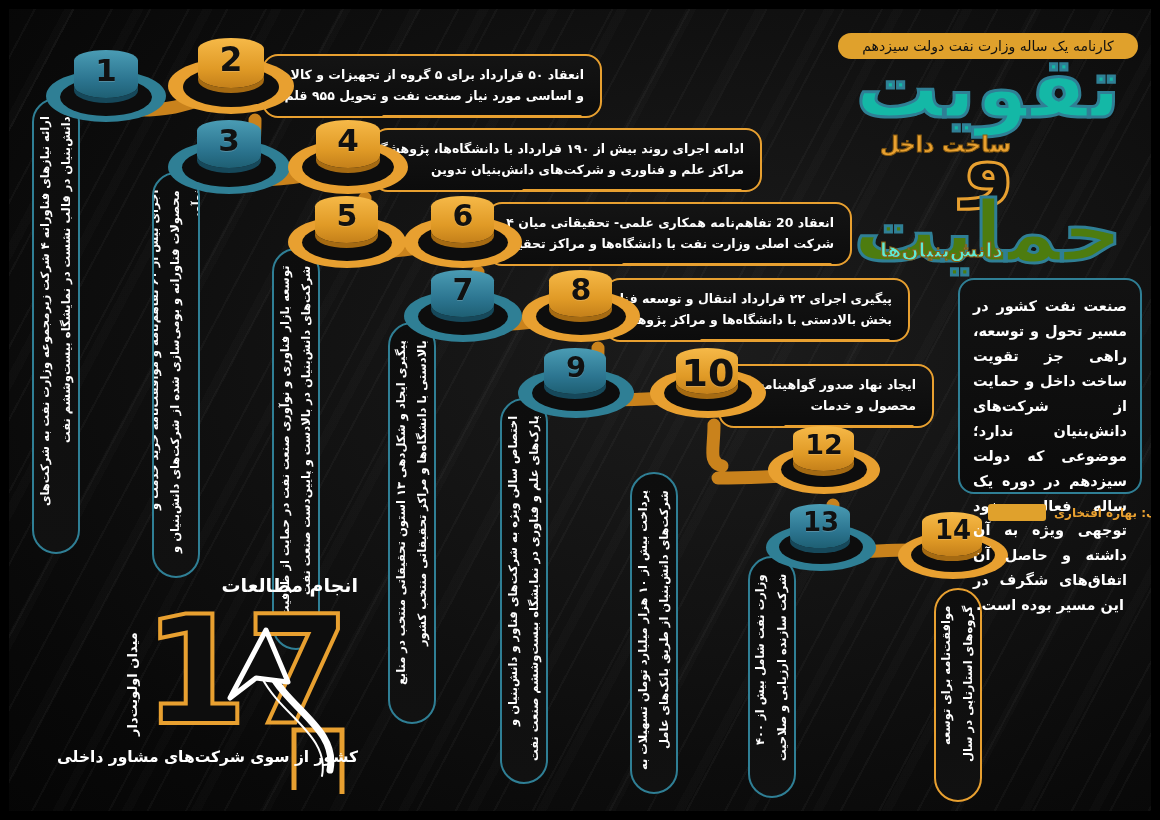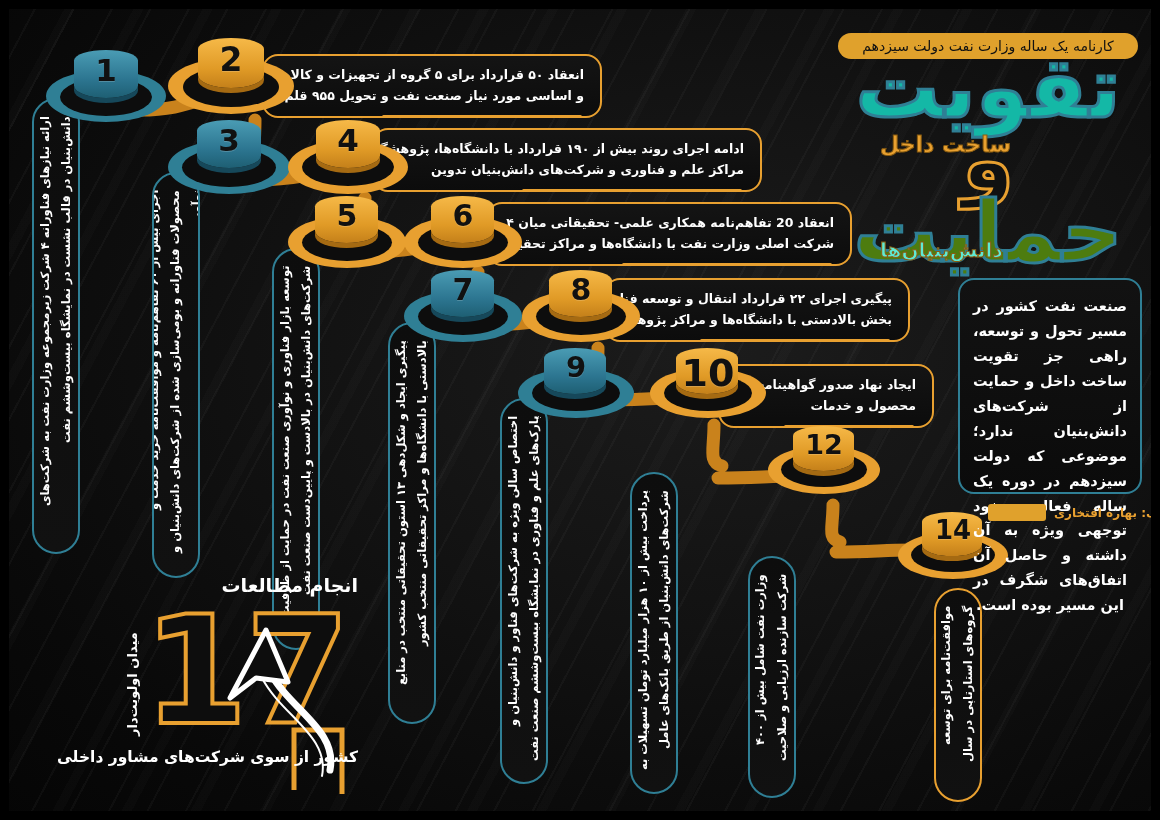--- a/index.html
+++ b/index.html
@@ -250,20 +250,26 @@
   </div>
 
 
   <div class="node" style="left:768px;top:424px;width:112px;height:74px;">
     <div class="ring" style="left:0;top:22px;width:112px;height:48px;background:#e8a030;"></div>
     <div class="ring r3" style="left:13px;top:28px;width:86px;height:35px;"></div>
     <div class="body" style="left:25px;top:2px;width:61px;height:45px;background:linear-gradient(180deg,#f6b948,#e09a26 62%,#c4801a);box-shadow:0 5px 0 #a56a12;"></div>
     <div class="num" style="top:5px;font-size:27px;">12</div>
   </div>
 
+  <div class="node" style="left:766px;top:502px;width:110px;height:72px;">
+    <div class="ring" style="left:0;top:22px;width:110px;height:47px;background:#2f7f95;"></div>
+    <div class="ring r3" style="left:13px;top:28px;width:84px;height:34px;"></div>
+    <div class="body" style="left:24px;top:2px;width:60px;height:44px;background:linear-gradient(180deg,#4a9cb4,#2c7590 62%,#1e5f73);box-shadow:0 5px 0 #16485a;"></div>
+    <div class="num" style="top:5px;font-size:26px;">13</div>
+  </div>
 
   <div class="node" style="left:898px;top:510px;width:110px;height:72px;">
     <div class="ring" style="left:0;top:22px;width:110px;height:47px;background:#e8a030;"></div>
     <div class="ring r3" style="left:13px;top:28px;width:84px;height:34px;"></div>
     <div class="body" style="left:24px;top:2px;width:60px;height:44px;background:linear-gradient(180deg,#f6b948,#e09a26 62%,#c4801a);box-shadow:0 5px 0 #a56a12;"></div>
     <div class="num" style="top:5px;font-size:26px;">14</div>
   </div>
 
   <div class="banner" style="left:838px;top:33px;width:300px;height:26px;">
     <span>کارنامه یک ساله وزارت نفت دولت سیزدهم</span>

